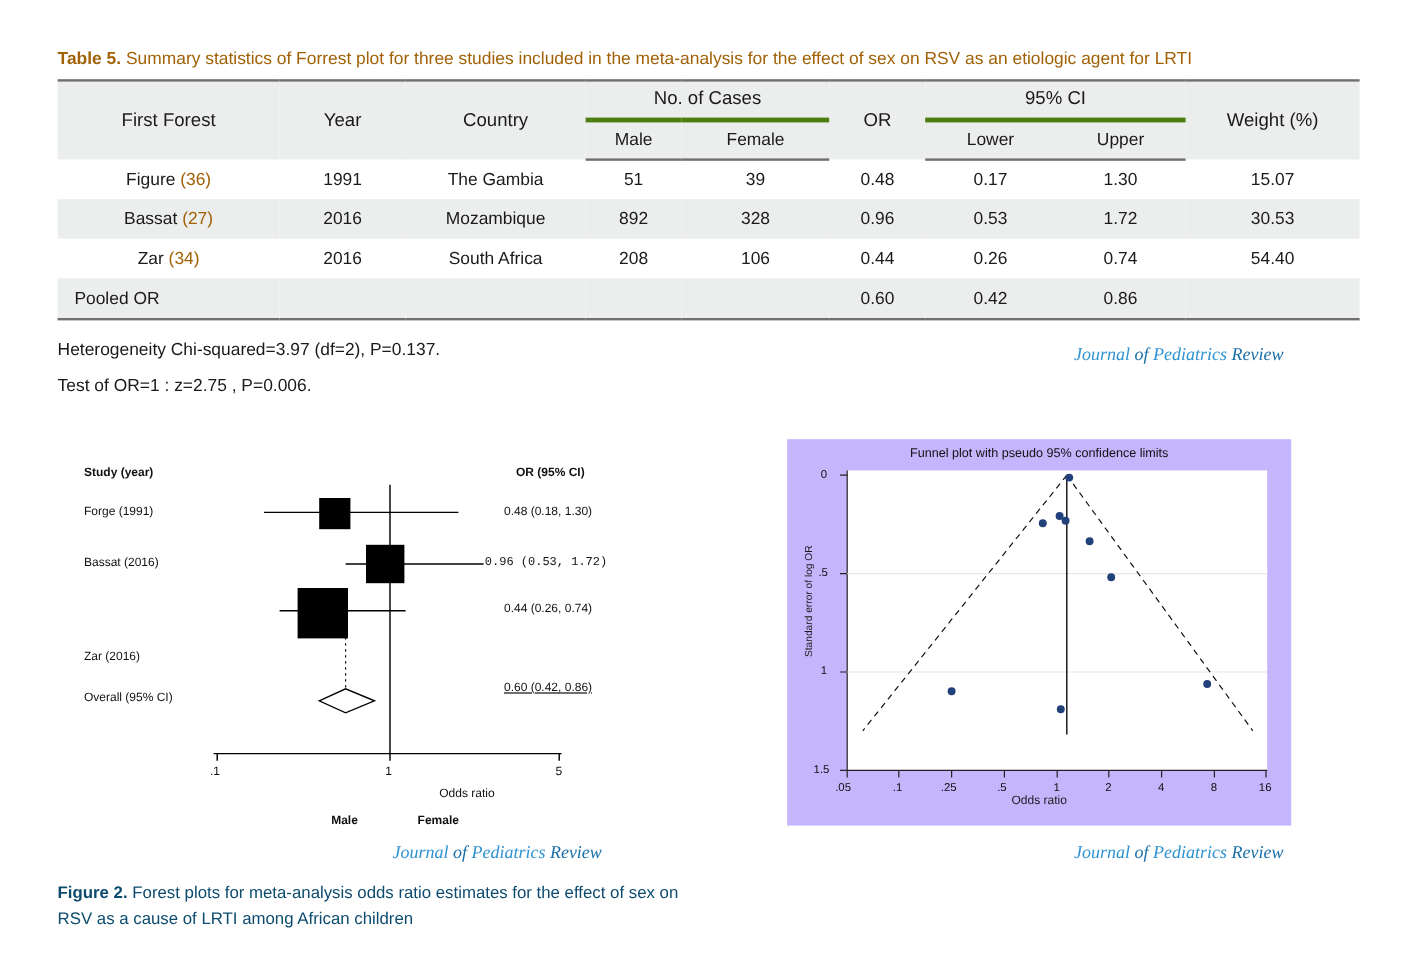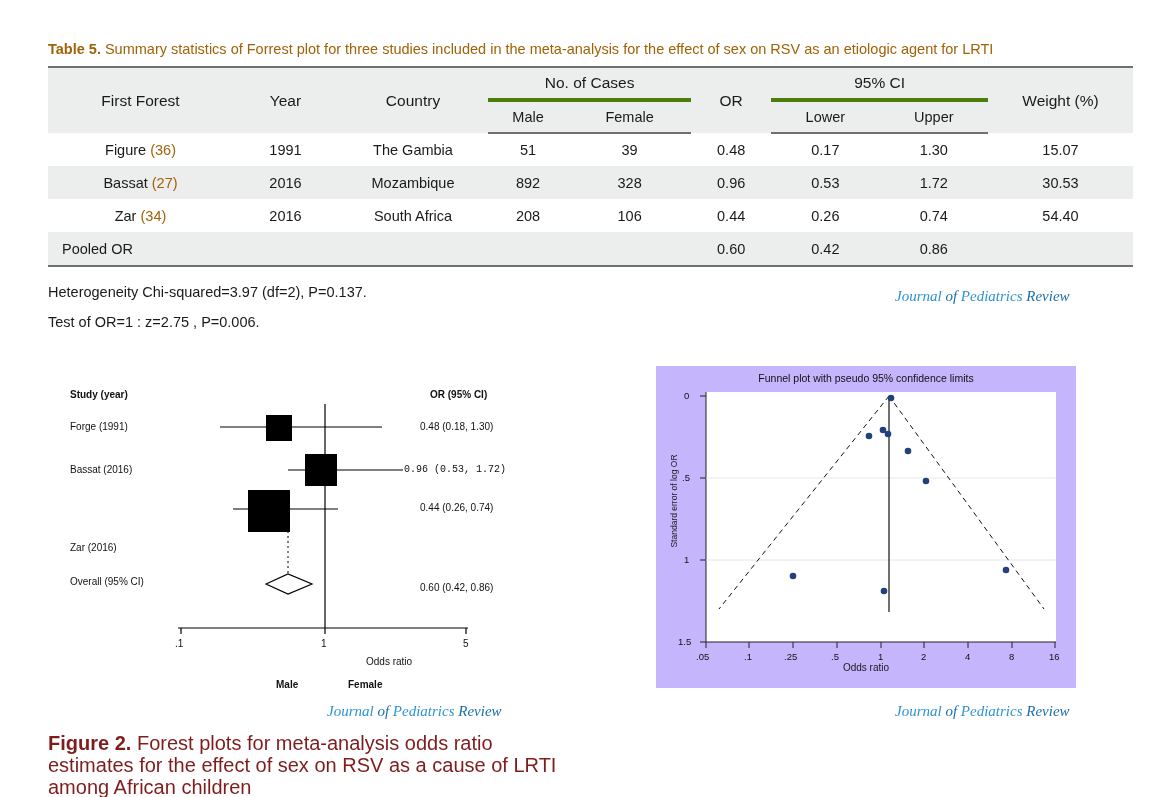--- a/index.html
+++ b/index.html
@@ -56,21 +56,21 @@
     font-style:italic;font-weight:normal;font-size:15px;
     color:#1a6fa8;white-space:nowrap;
   }
   .jmark .jp{color:#2f93d1;}
   .jm-top{position:absolute;left:895px;top:288px;}
   .jm-left{position:absolute;left:327px;top:703px;}
   .jm-right{position:absolute;left:895px;top:703px;}
 
   
   .fig-cap{
-    position:absolute;font-size:20px;line-height:22px;color:#7f1d1d;
+    position:absolute;font-size:14px;line-height:22px;color:#0c4a6e;
   }
   .fig-cap b{font-weight:bold;}
   .cap-left{left:48px;top:732px;width:530px;}
   .cap-right{left:612px;top:732px;width:530px;}
 
   
   .forest{
     position:absolute;left:48px;top:376px;width:540px;height:320px;
   }
   .forest-txt{position:absolute;font-size:10px;color:#111;}
@@ -198,21 +198,21 @@
     <div class="forest-txt" style="left:22px;top:45px;">Forge (1991)</div>
     <div class="forest-txt" style="left:372px;top:45px;">0.48 (0.18, 1.30)</div>
 
     <div class="forest-txt" style="left:22px;top:88px;">Bassat (2016)</div>
     <div class="forest-txt" style="left:356px;top:88px;font-family:Liberation Mono, monospace;">0.96 (0.53, 1.72)</div>
 
     <div class="forest-txt" style="left:22px;top:126px;margin-top:40px;">Zar (2016)</div>
     <div class="forest-txt" style="left:372px;top:126px;">0.44 (0.26, 0.74)</div>
 
     <div class="forest-txt" style="left:22px;top:200px;">Overall (95% CI)</div>
-    <div class="forest-txt" style="left:372px;top:206px;">0.60 (0.42, 0.86)</div>
+    <div class="forest-txt" style="left:372px;top:192px;text-decoration:underline;">0.60 (0.42, 0.86)</div>
 
     <svg width="540" height="320" style="position:absolute;left:0;top:0;">
 
       <line x1="277" y1="28" x2="277" y2="252" stroke="#000" stroke-width="1.2"></line>
 
       <line x1="240" y1="140" x2="240" y2="198" stroke="#000" stroke-width="1" stroke-dasharray="2,3"></line>
 
       <line x1="172" y1="51" x2="334" y2="51" stroke="#000" stroke-width="1.2"></line>
       <rect x="218" y="39" width="26" height="26" fill="#000"></rect>
 

